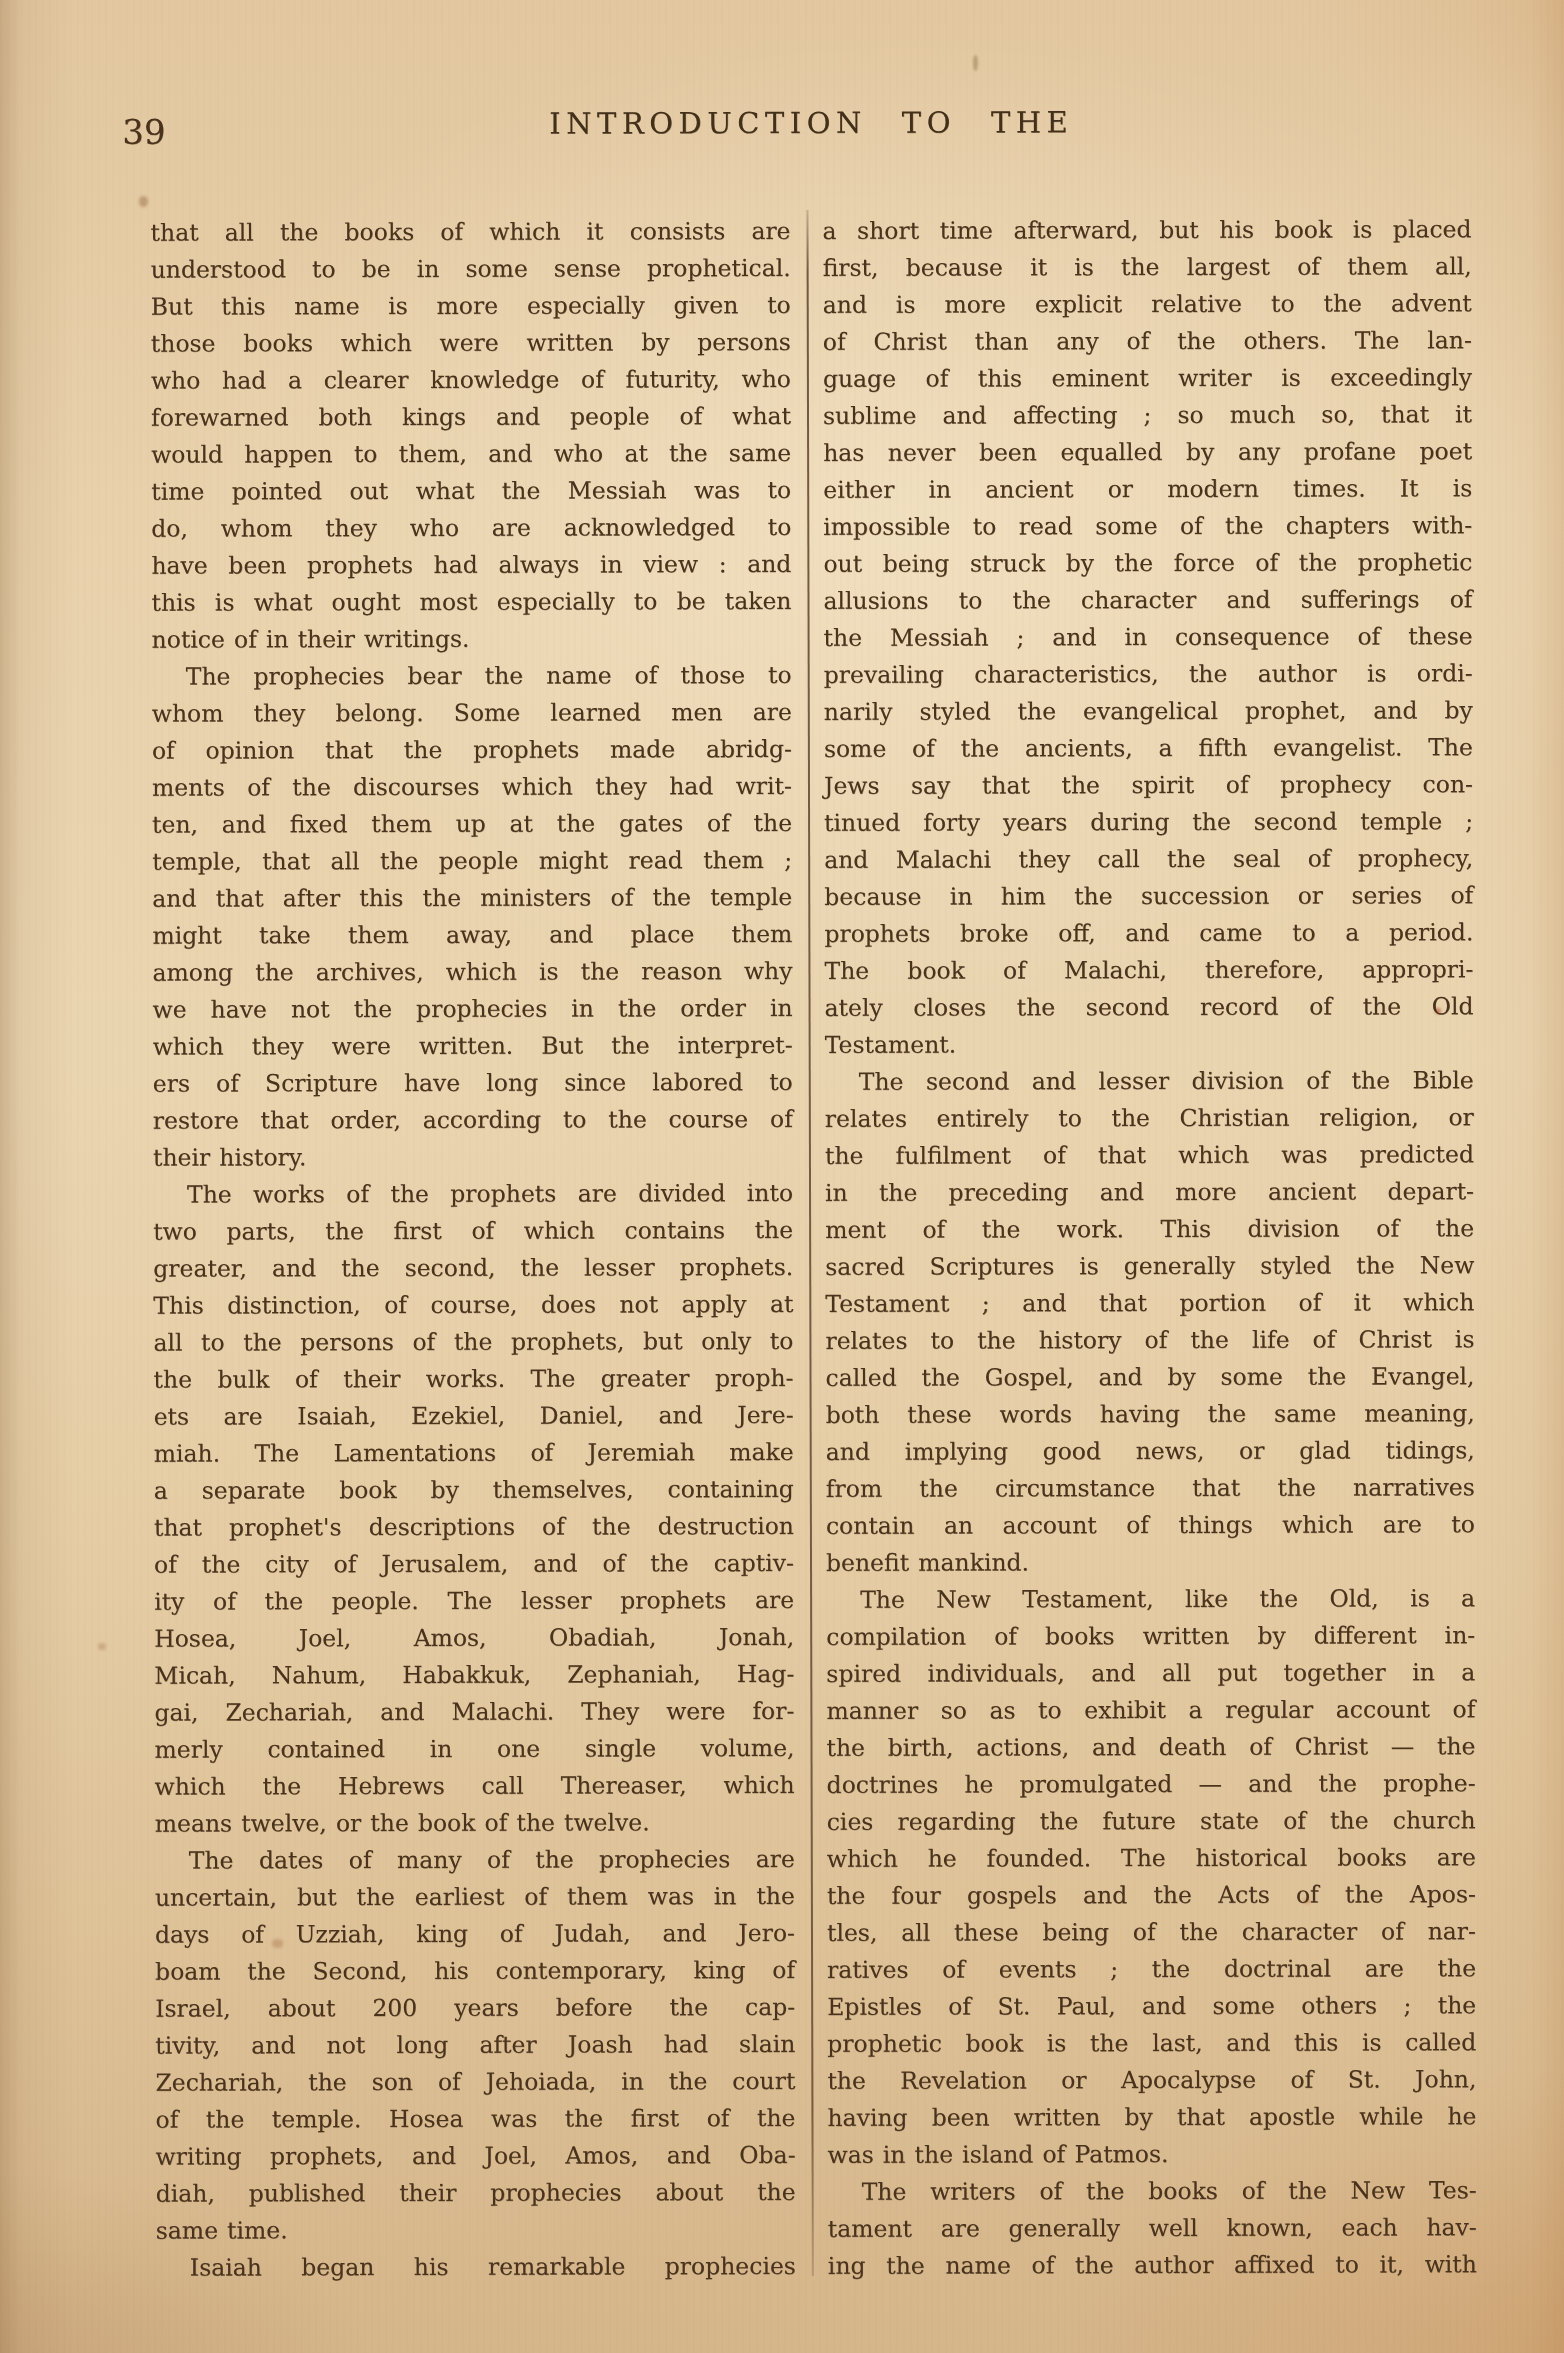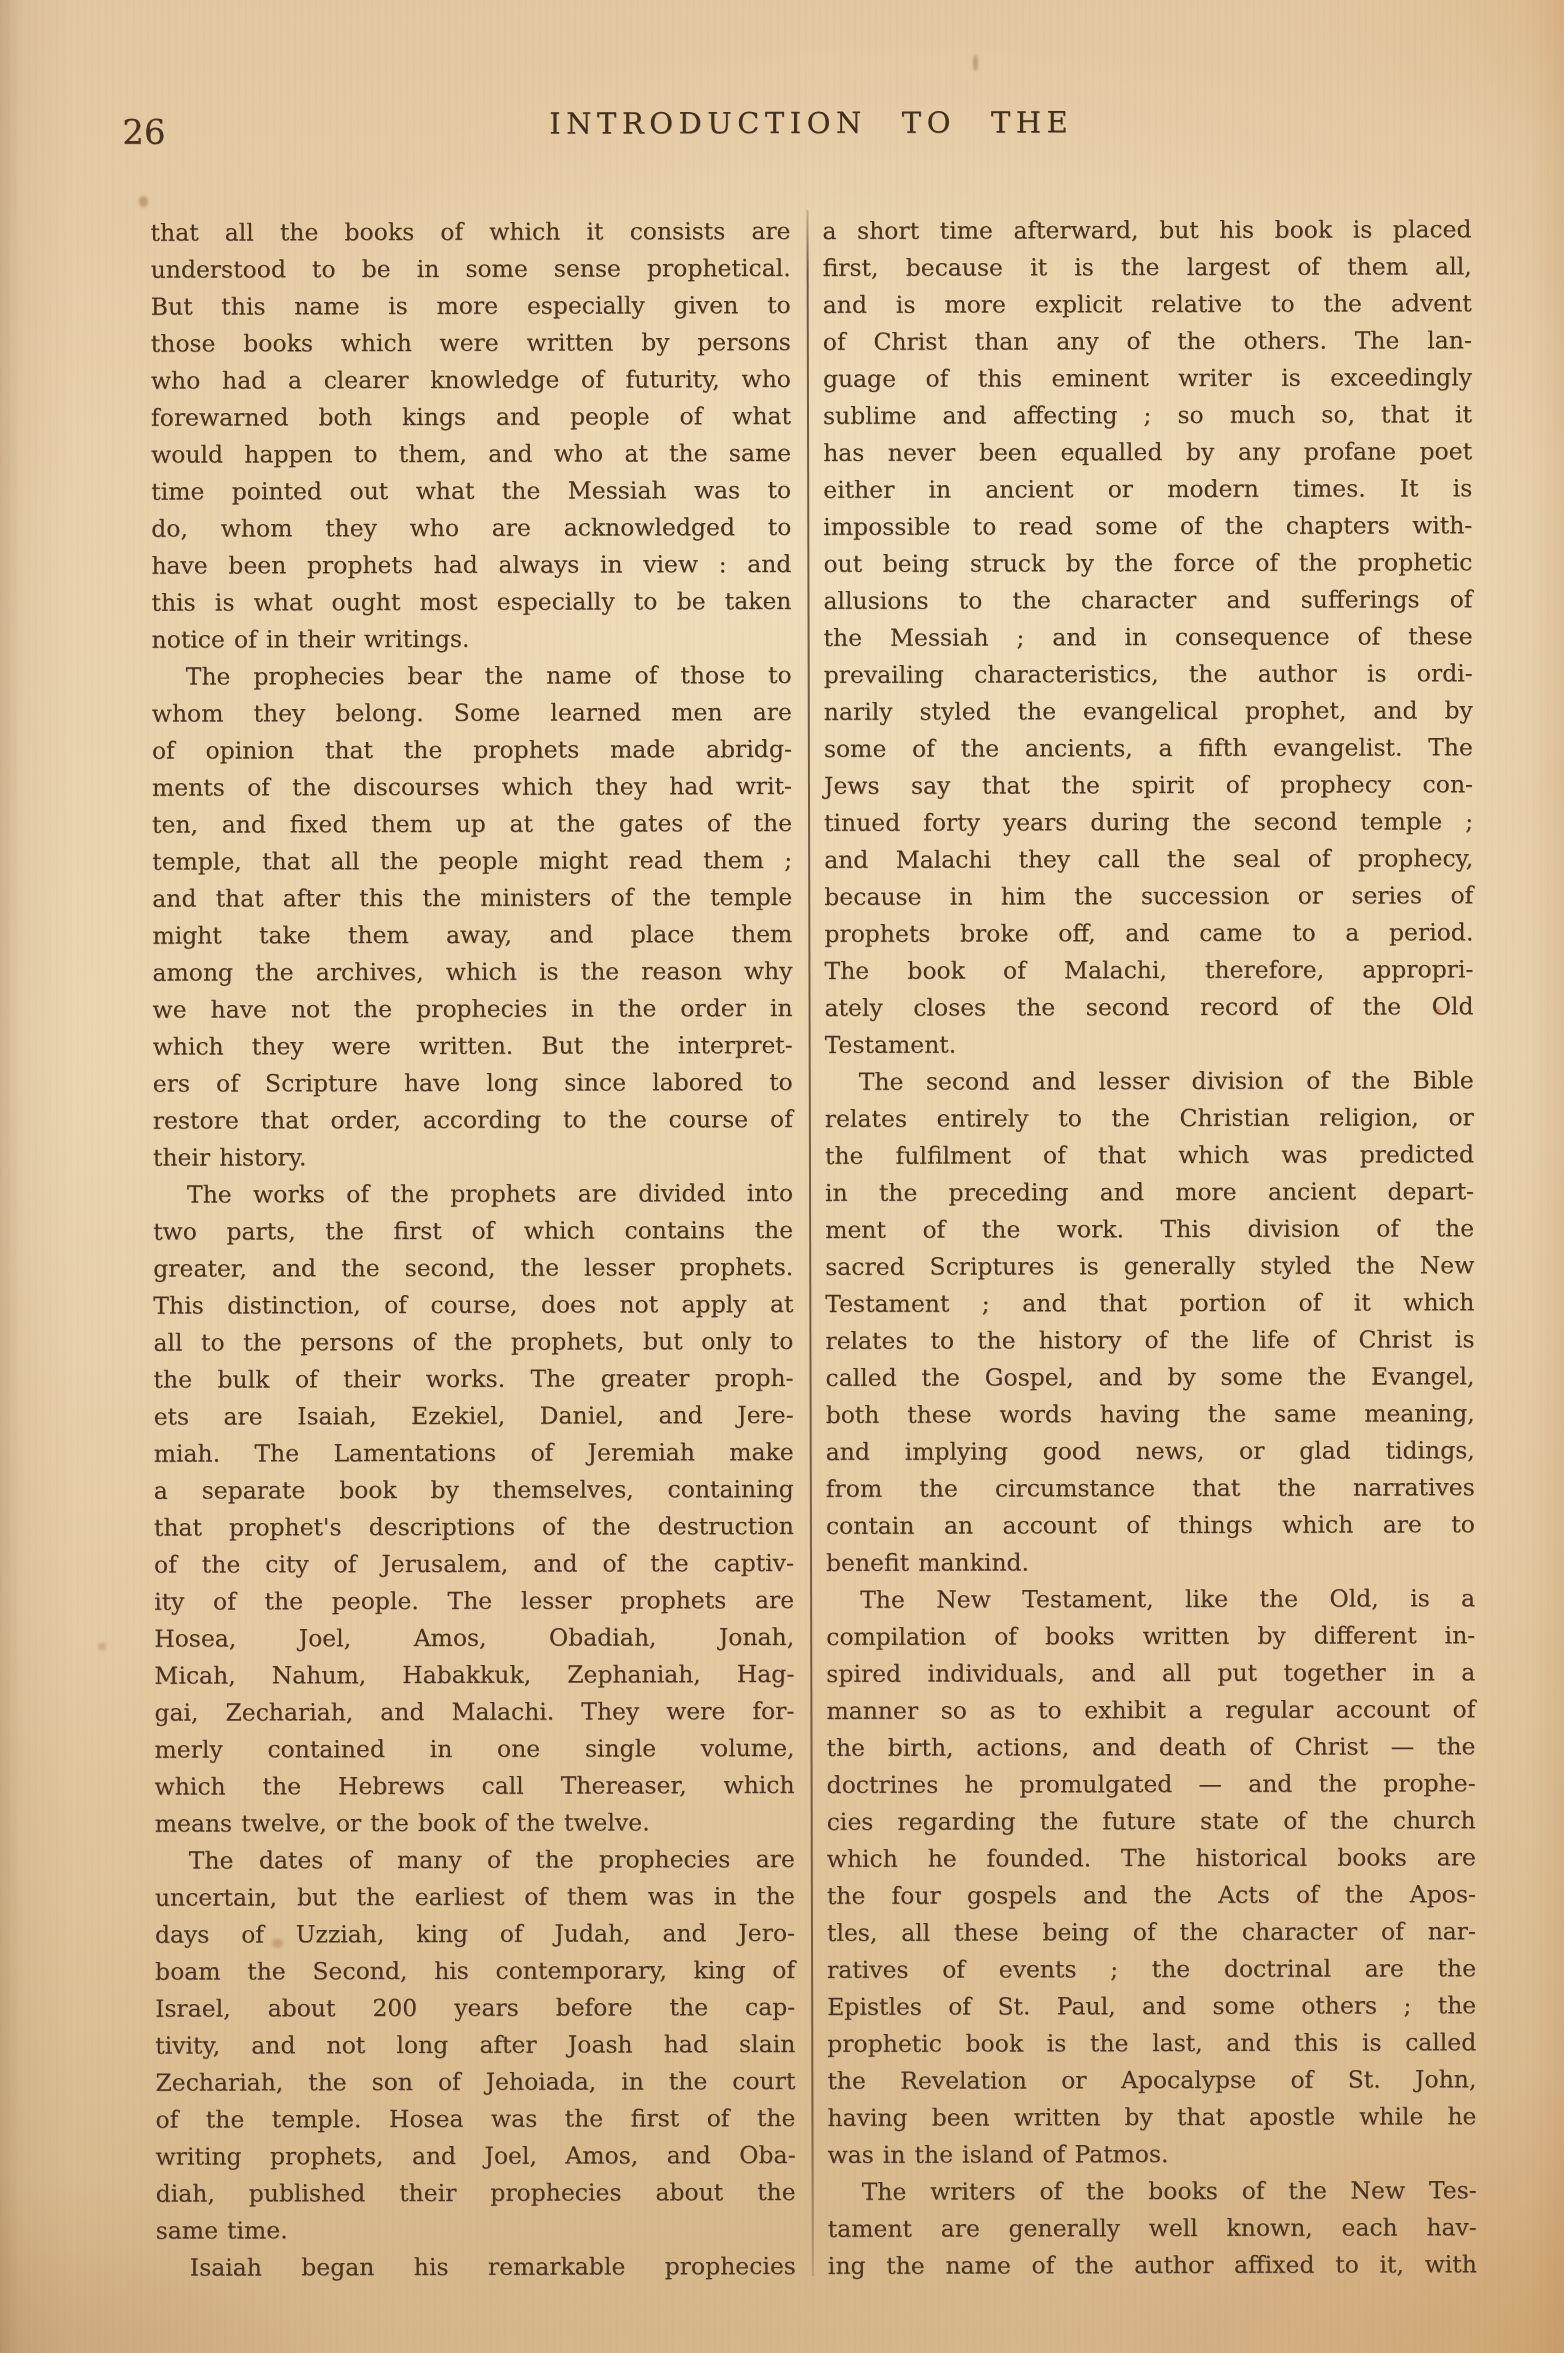--- a/index.html
+++ b/index.html
@@ -71,21 +71,21 @@
 
 <div class="page">
   <span class="stain s1"></span>
   <span class="stain s2"></span>
   <span class="stain s3"></span>
   <span class="stain s4"></span>
   <span class="stain s5"></span>
   <span class="stain s6"></span>
 
   <div class="content">
-    <div class="page-number">26</div>
+    <div class="page-number">39</div>
 
     <div class="running-head">INTRODUCTION TO THE</div>
 
     <div class="rule"></div>
 
     <div class="column left">
         <div class="block">
           <div class="line">that all the books of which it consists are</div>
           <div class="line">understood to be in some sense prophetical.</div>
           <div class="line">But this name is more especially given to</div>

